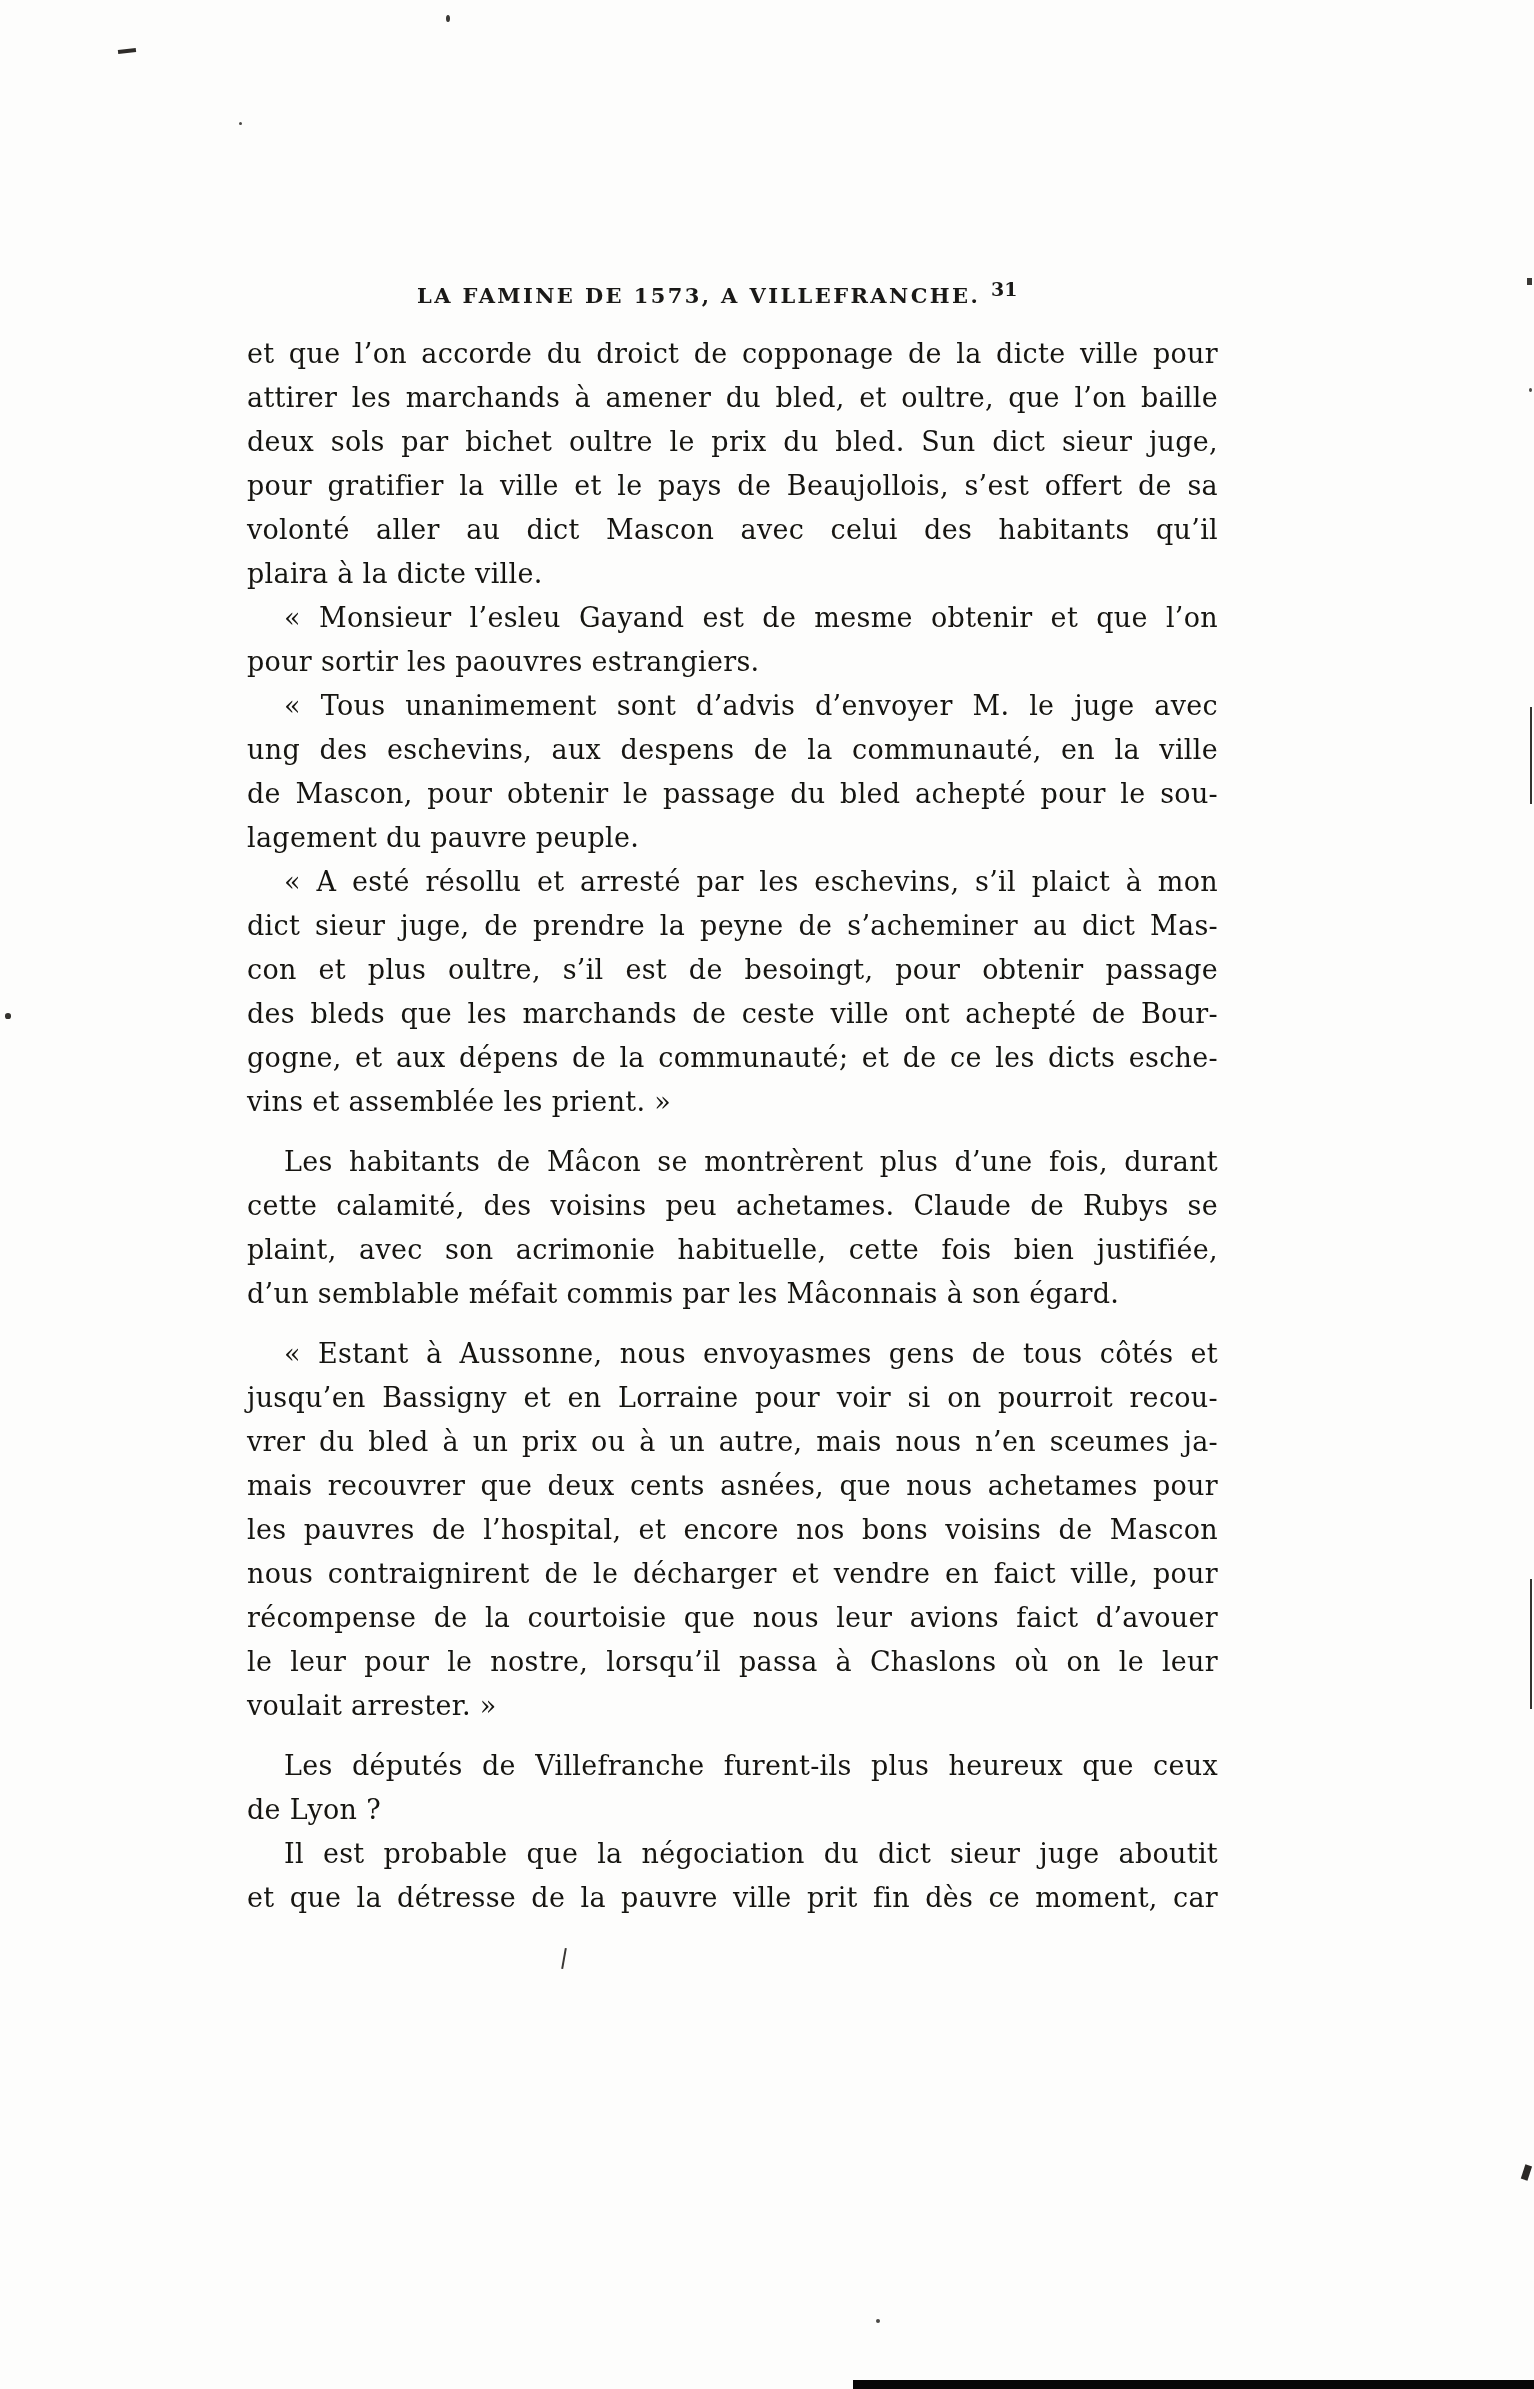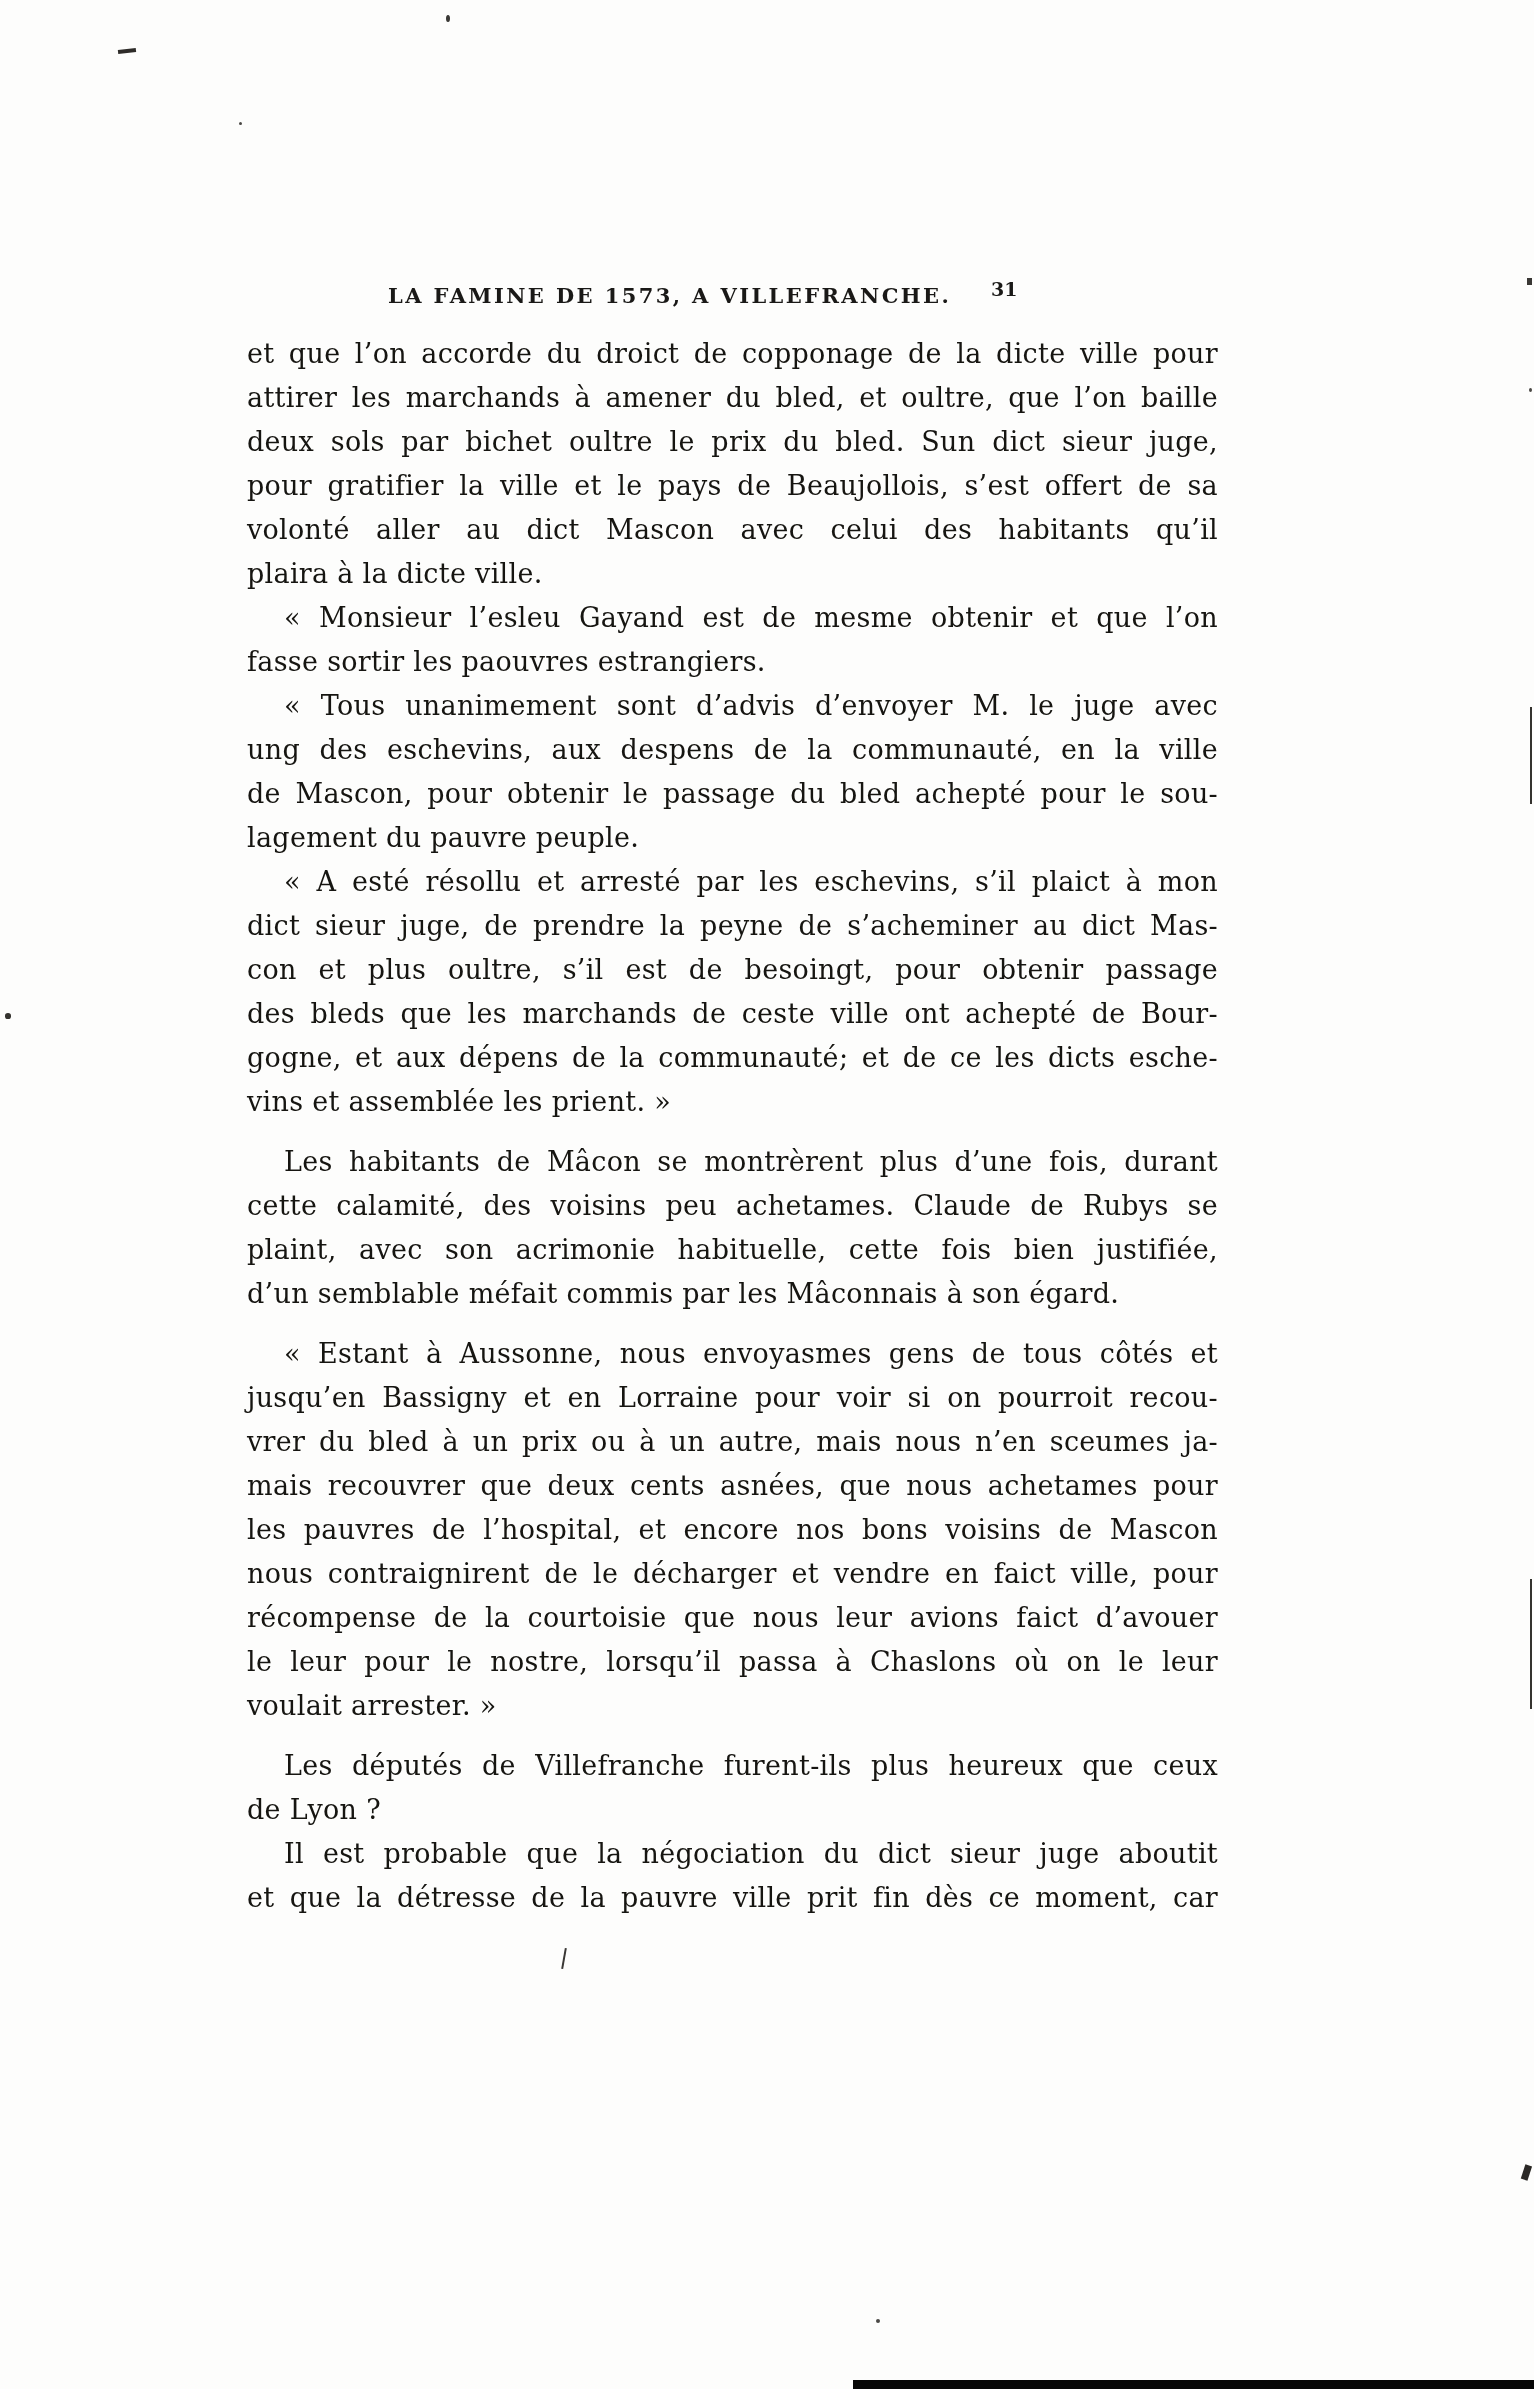--- a/index.html
+++ b/index.html
@@ -19,21 +19,21 @@
   
   .running-header {
     position: absolute;
     top: 276px;
     left: 0;
     width: 100%;
     height: 41px;
   }
   .page-title {
     position: absolute;
-    left: 388px;
+    left: 417px;
     top: 6.5px;
     font-size: 21px;
     font-weight: bold;
     letter-spacing: 2.4px;
     white-space: nowrap;
     color: #1a1917;
   }
   .page-number {
     position: absolute;
     left: 991px;
@@ -95,21 +95,21 @@
       <div class="paragraph">
         <div class="text-line justify">et que l’on accorde du droict de copponage de la dicte ville pour</div>
         <div class="text-line justify">attirer les marchands à amener du bled, et oultre, que l’on baille</div>
         <div class="text-line justify">deux sols par bichet oultre le prix du bled. Sun dict sieur juge,</div>
         <div class="text-line justify">pour gratifier la ville et le pays de Beaujollois, s’est offert de sa</div>
         <div class="text-line justify">volonté aller au dict Mascon avec celui des habitants qu’il</div>
         <div class="text-line">plaira à la dicte ville.</div>
       </div>
       <div class="paragraph">
         <div class="text-line indent justify">« Monsieur l’esleu Gayand est de mesme obtenir et que l’on</div>
-        <div class="text-line">fasse sortir les paouvres estrangiers.</div>
+        <div class="text-line">pour sortir les paouvres estrangiers.</div>
       </div>
       <div class="paragraph">
         <div class="text-line indent justify">« Tous unanimement sont d’advis d’envoyer M. le juge avec</div>
         <div class="text-line justify">ung des eschevins, aux despens de la communauté, en la ville</div>
         <div class="text-line justify">de Mascon, pour obtenir le passage du bled achepté pour le sou-</div>
         <div class="text-line">lagement du pauvre peuple.</div>
       </div>
       <div class="paragraph">
         <div class="text-line indent justify">« A esté résollu et arresté par les eschevins, s’il plaict à mon</div>
         <div class="text-line justify">dict sieur juge, de prendre la peyne de s’acheminer au dict Mas-</div>

